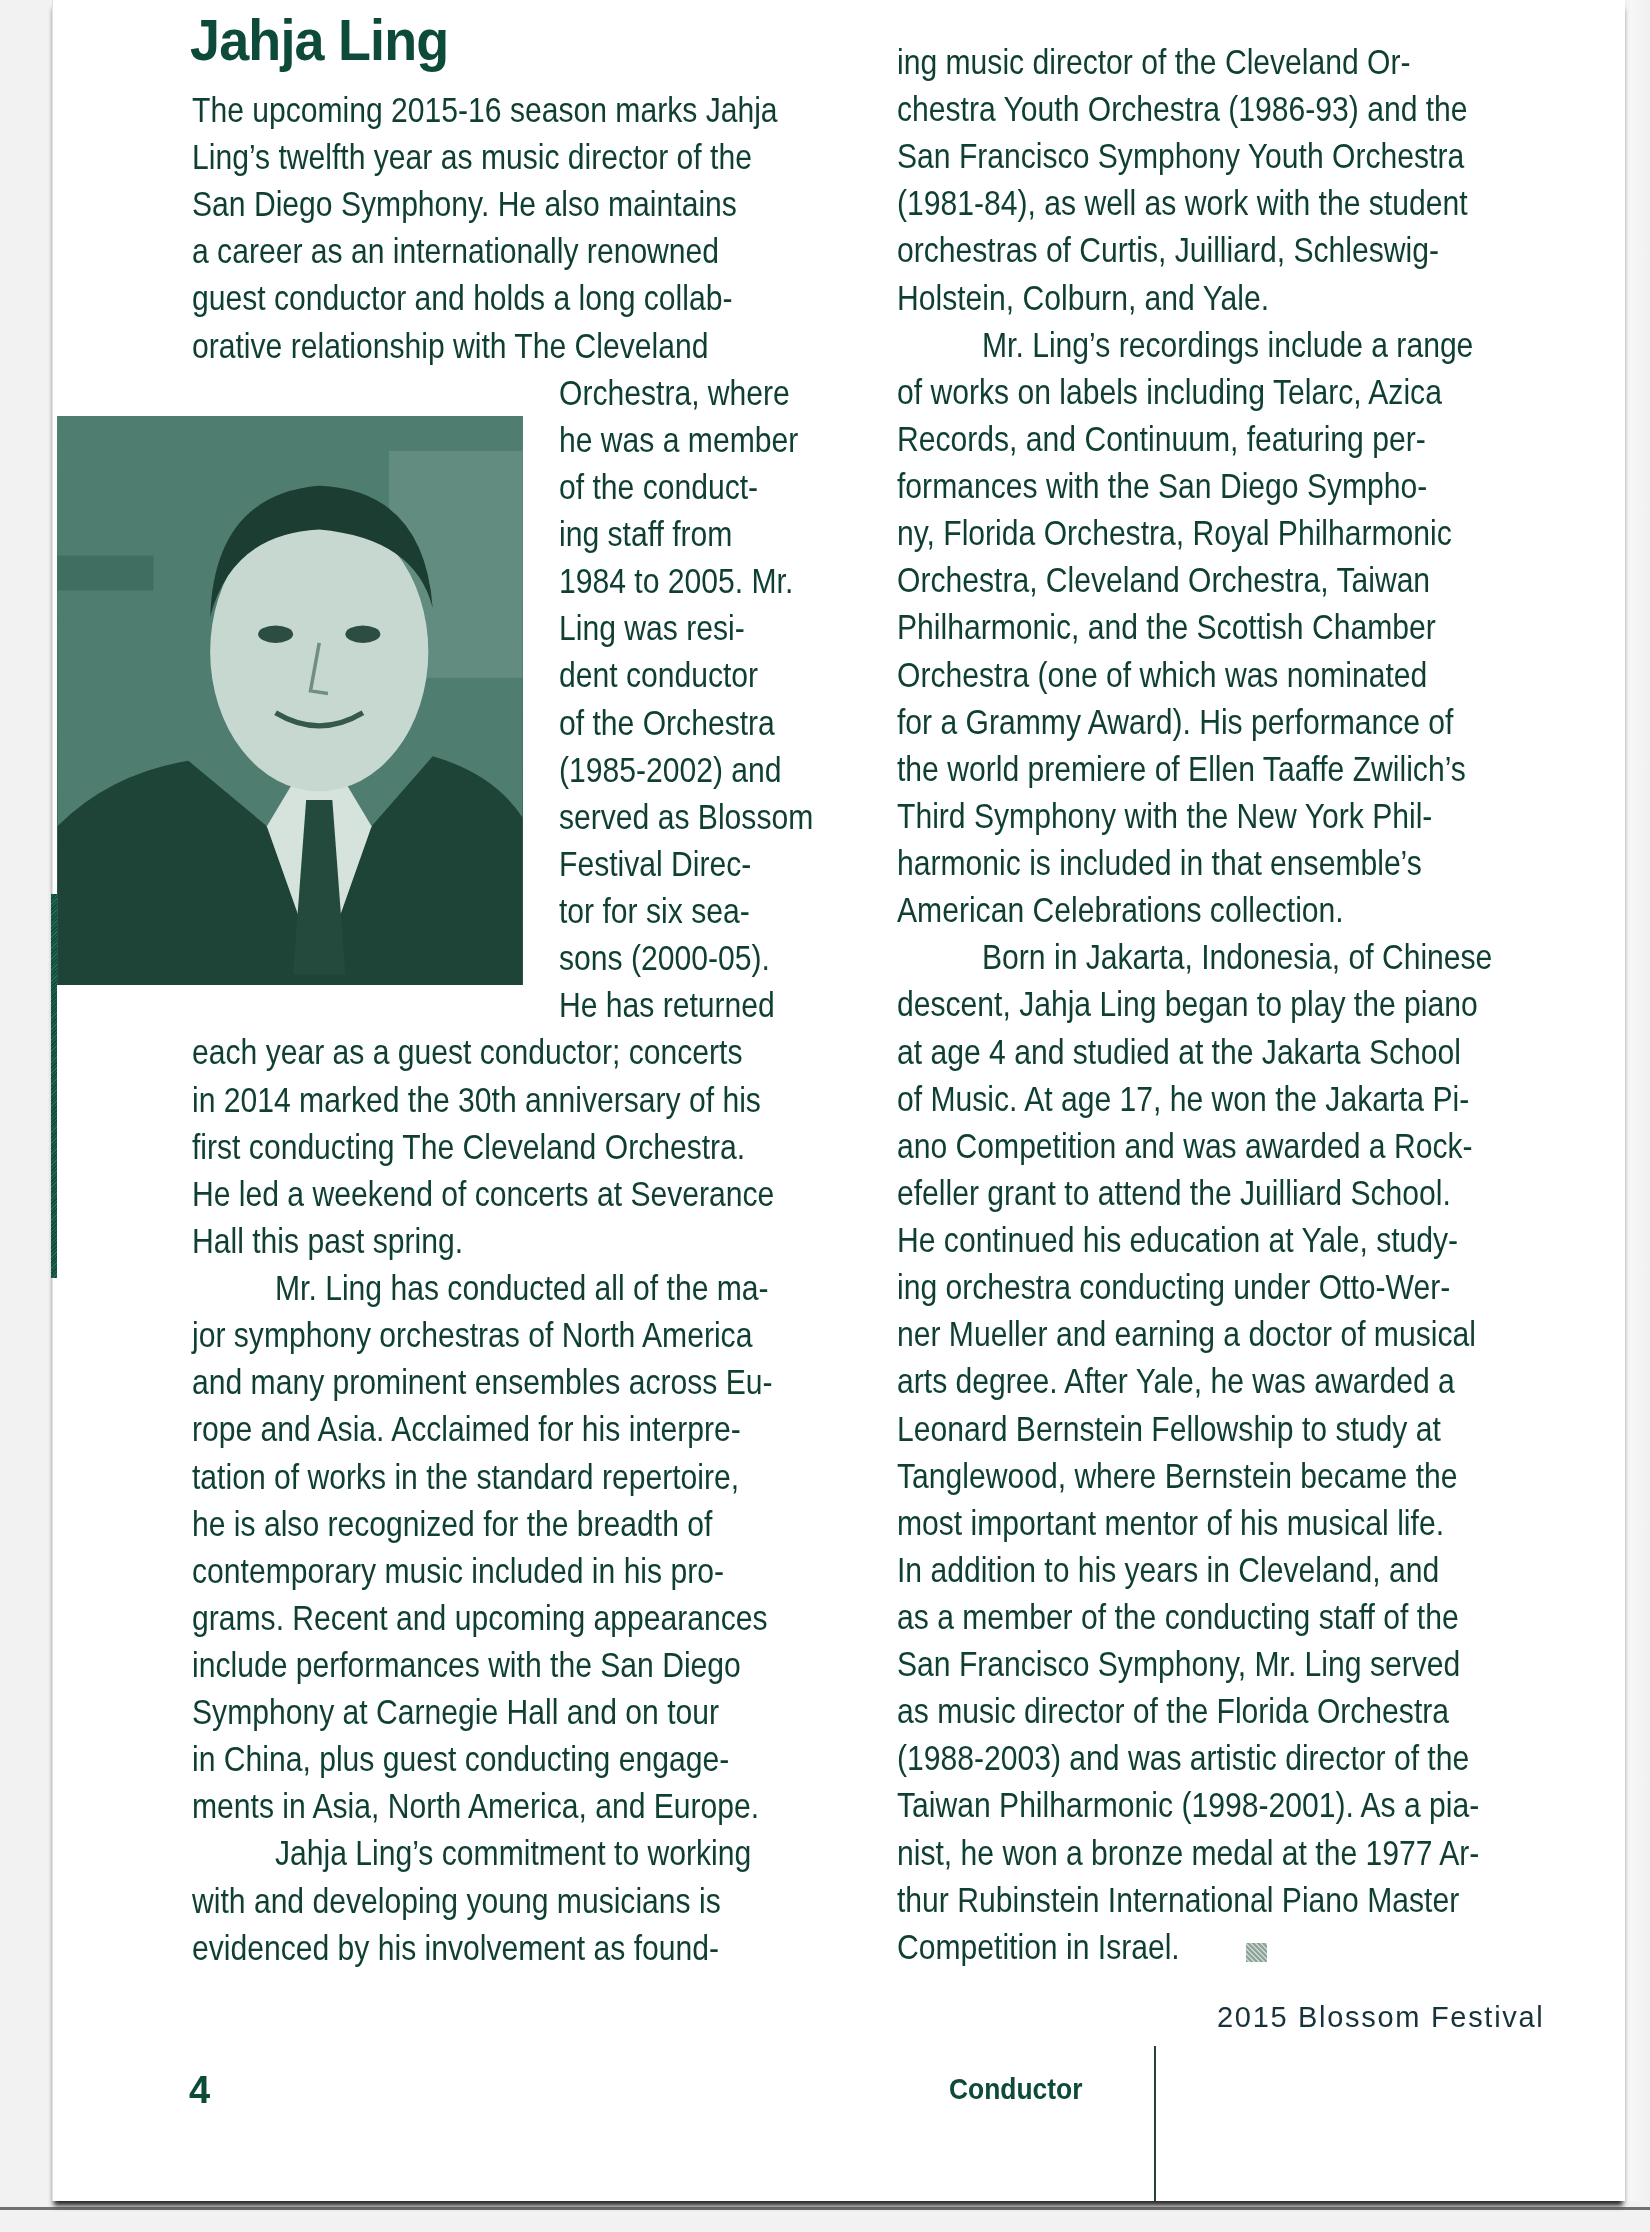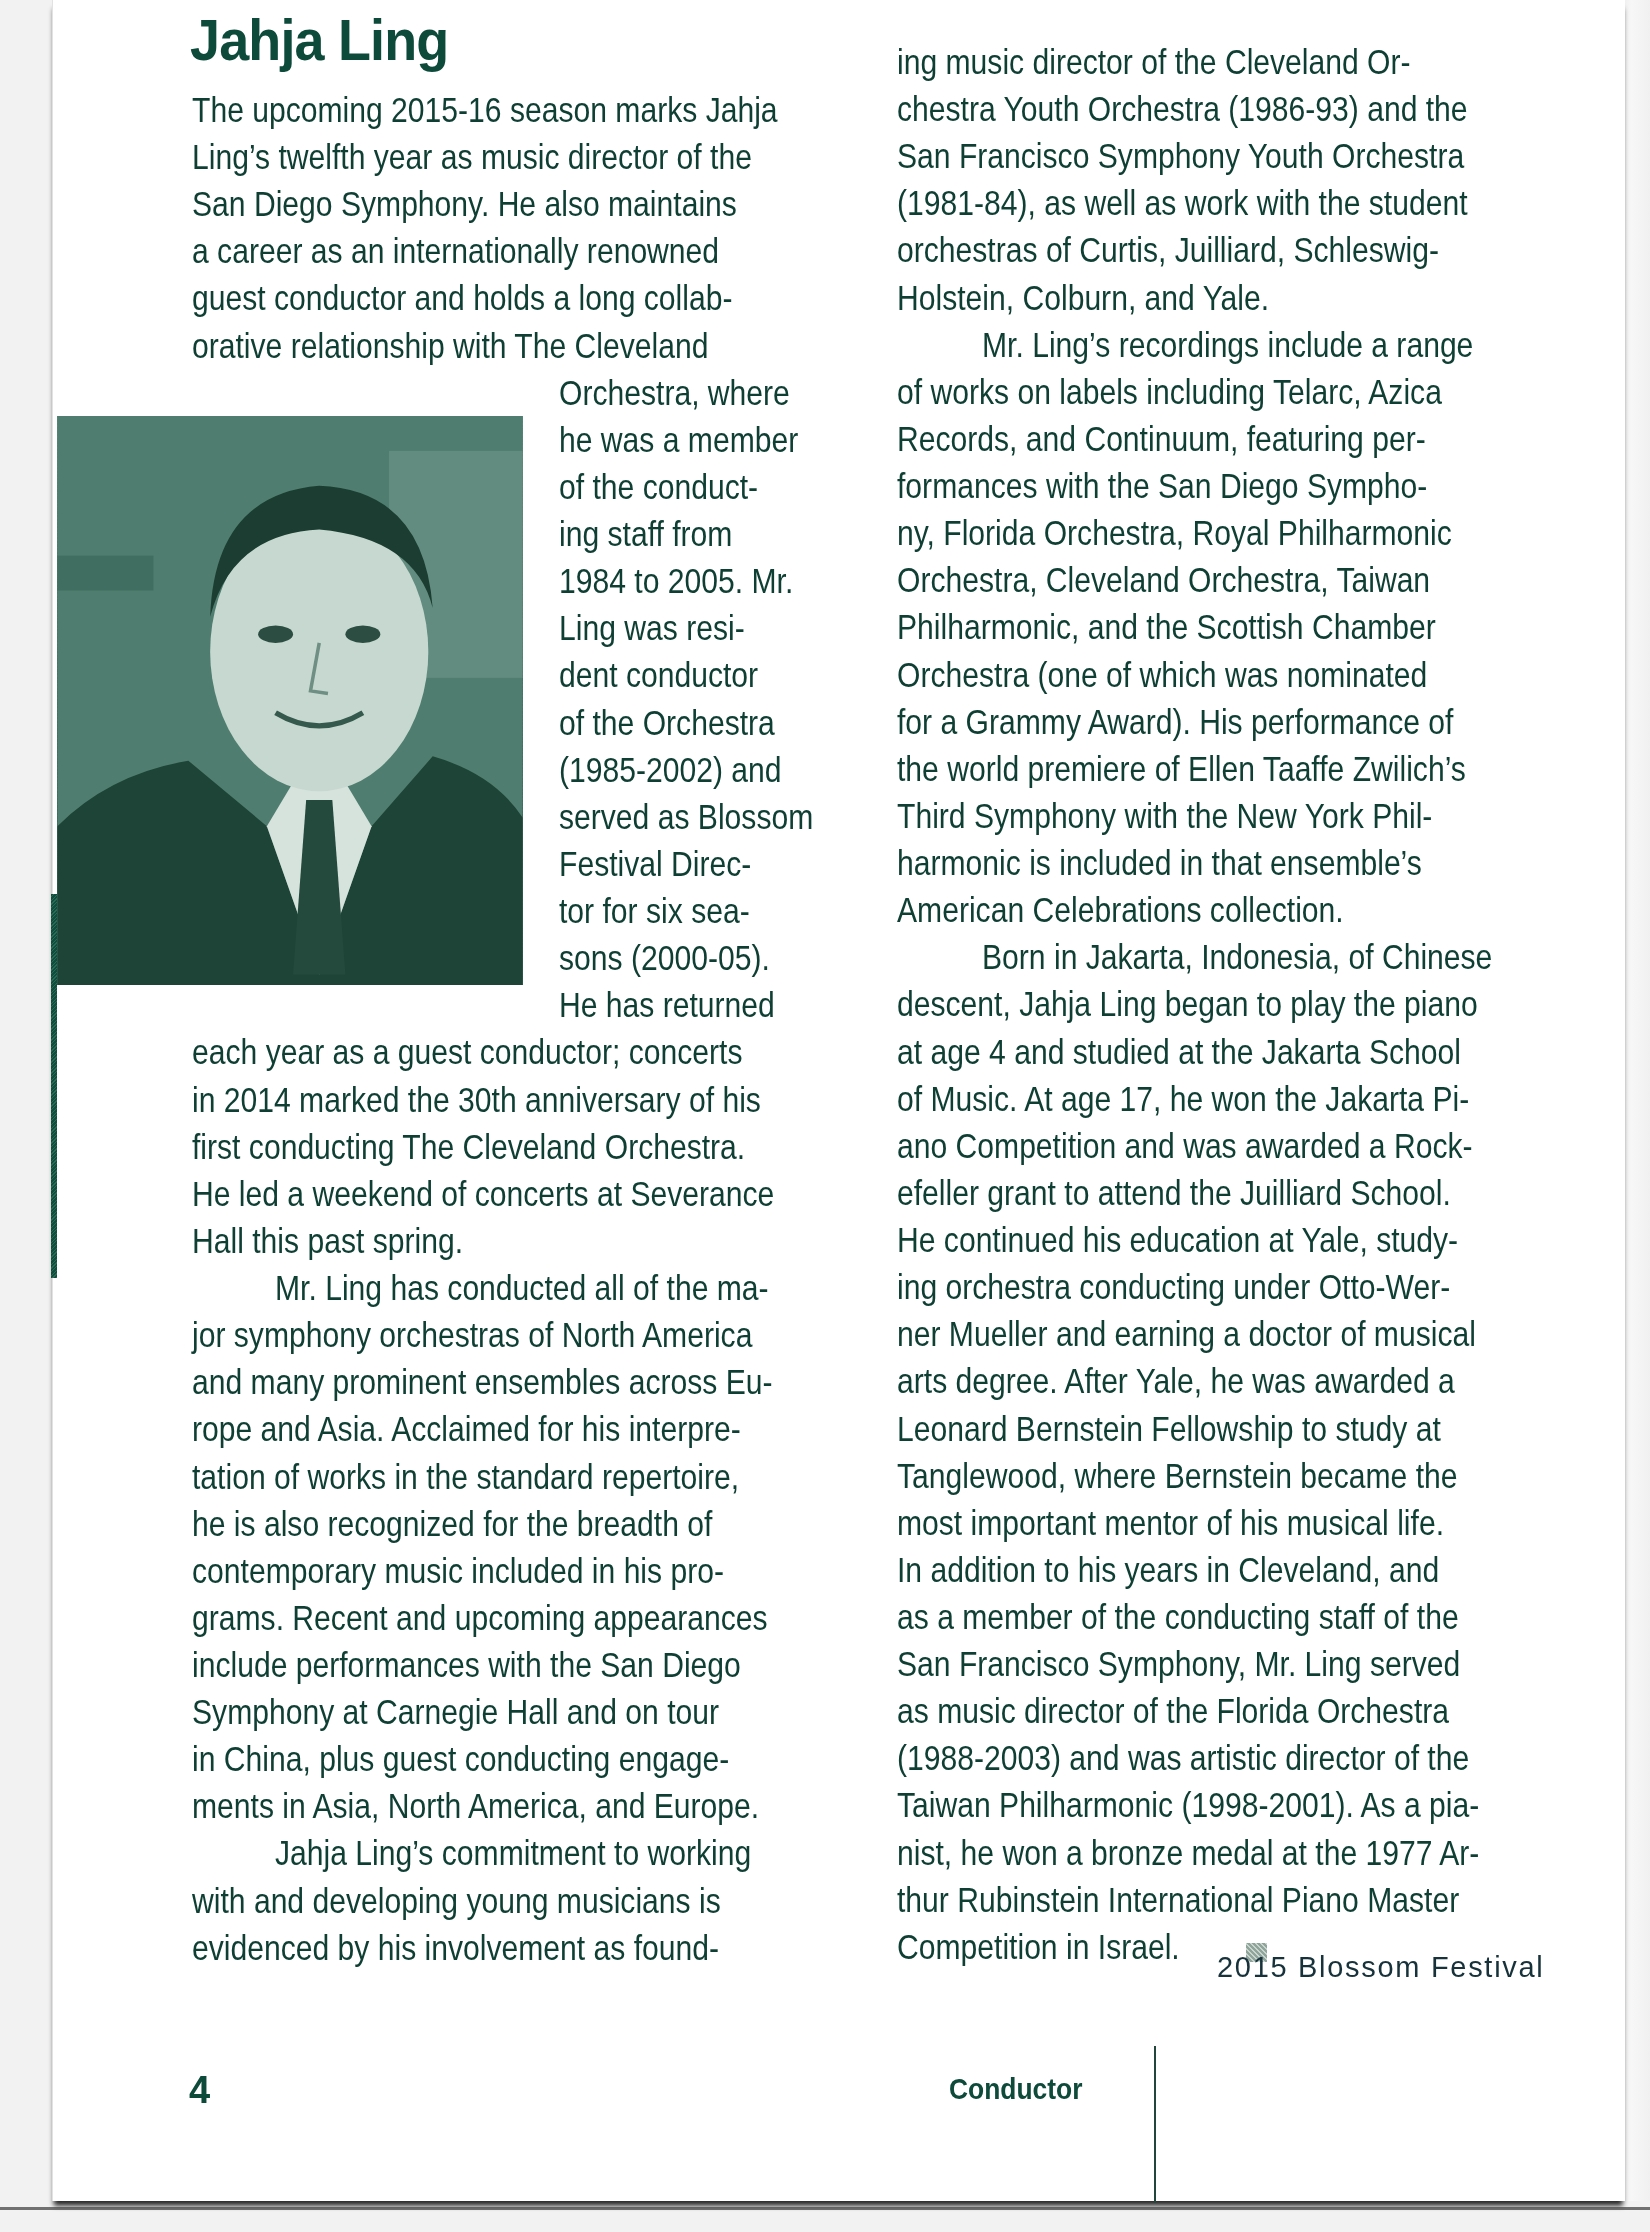--- a/index.html
+++ b/index.html
@@ -62,21 +62,21 @@
   .footer-section {
     position:absolute; left:949px; top:2070px;
     font-weight:bold; font-size:30px; color:#0d4a3a; line-height:38px;
     transform:scaleX(.88); transform-origin:left top; white-space:nowrap;
   }
   .footer-divider {
     position:absolute; left:1154px; top:2046px; width:1.7px; height:157px;
     background:#24453c;
   }
   .footer-pub {
-    position:absolute; left:1217px; top:1948px;
+    position:absolute; left:1217px; top:1998px;
     font-size:29px; color:#17323a; line-height:38px; letter-spacing:1.7px;
     white-space:nowrap;
   }
 </style>
 </head>
 <body>
 
 <div class="page-right-shade"></div>
 <div class="page"></div>
 <div class="bottom-line"></div>

